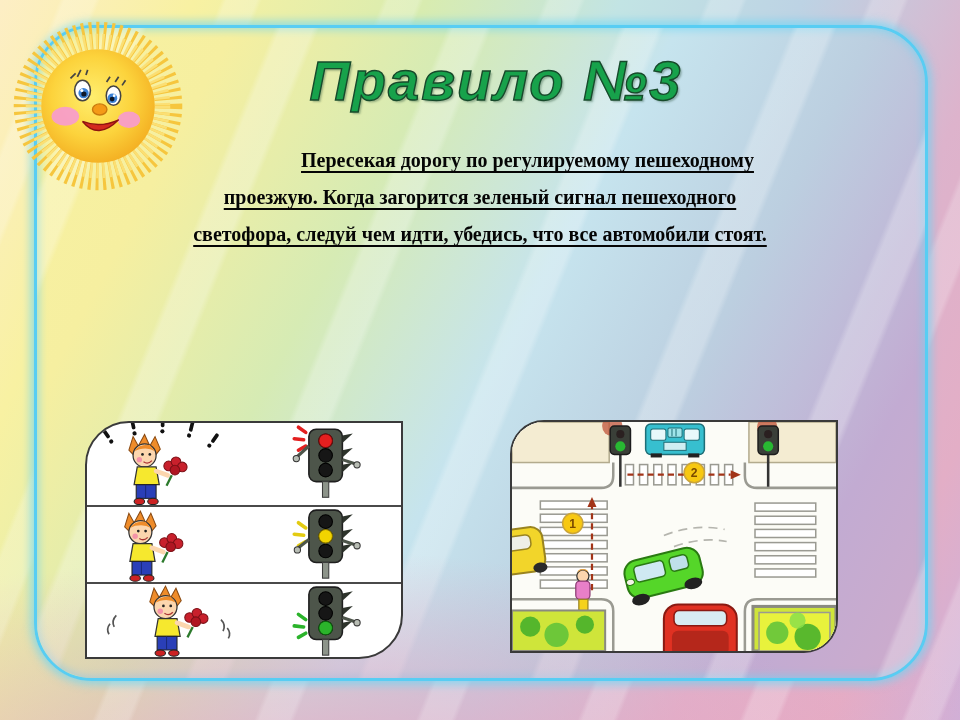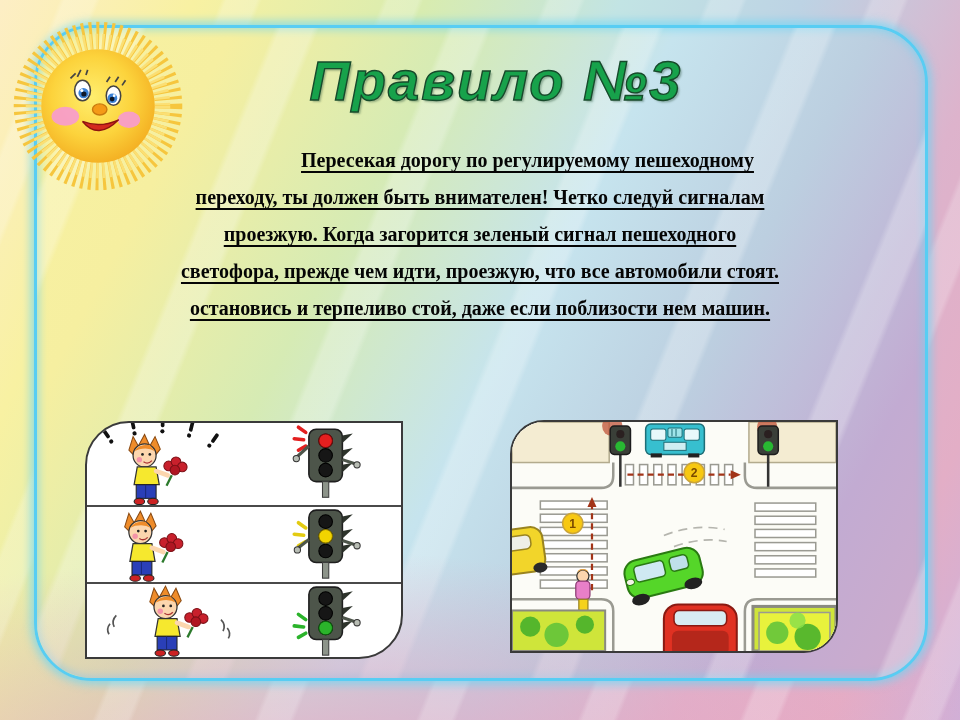--- a/index.html
+++ b/index.html
@@ -124,24 +124,22 @@
       <path d="M55,36 L57,33 M60,36 L62,33 M64,38 L66,35" stroke="#444" stroke-width="1" fill="none"></path>
       <ellipse cx="51" cy="52" rx="4.2" ry="3.2" fill="#f49a17" stroke="#c97a0e" stroke-width="0.8"></ellipse>
       <path d="M41,59 Q50,70 62,58 Q51,63 41,59 Z" fill="#d42a1e" stroke="#8e1410" stroke-width="0.8"></path>
     </svg>
   </div>
 
   <h1 class="title">Правило №3</h1>
 
   <div class="paragraph">
     <div class="line line-first"><span>Пересекая дорогу по регулируемому пешеходному</span></div>
-    <div class="line"><span>переходу, ты должен быть внимателен! Четко следуй сигналам</span></div>
     <div class="line"><span>проезжую. Когда загорится зеленый сигнал пешеходного</span></div>
-    <div class="line"><span>светофора, прежде чем идти, проезжую, что все автомобили стоят.</span></div>
-    <div class="line"><span>остановись и терпеливо стой, даже если поблизости нем машин.</span></div>
+    <div class="line"><span>светофора, следуй чем идти, убедись, что все автомобили стоят.</span></div>
   </div>
 
   <div class="card card-left">
     <div class="panel p1">
       <svg viewBox="0 0 300 78" preserveAspectRatio="xMidYMid meet">
         <g fill="#111">
           <g transform="translate(22,16) rotate(-35)">
               <rect x="-1.5" y="-12" width="3.5" height="10" rx="1.5"></rect>
               <circle cy="2" r="2"></circle>
             </g>

